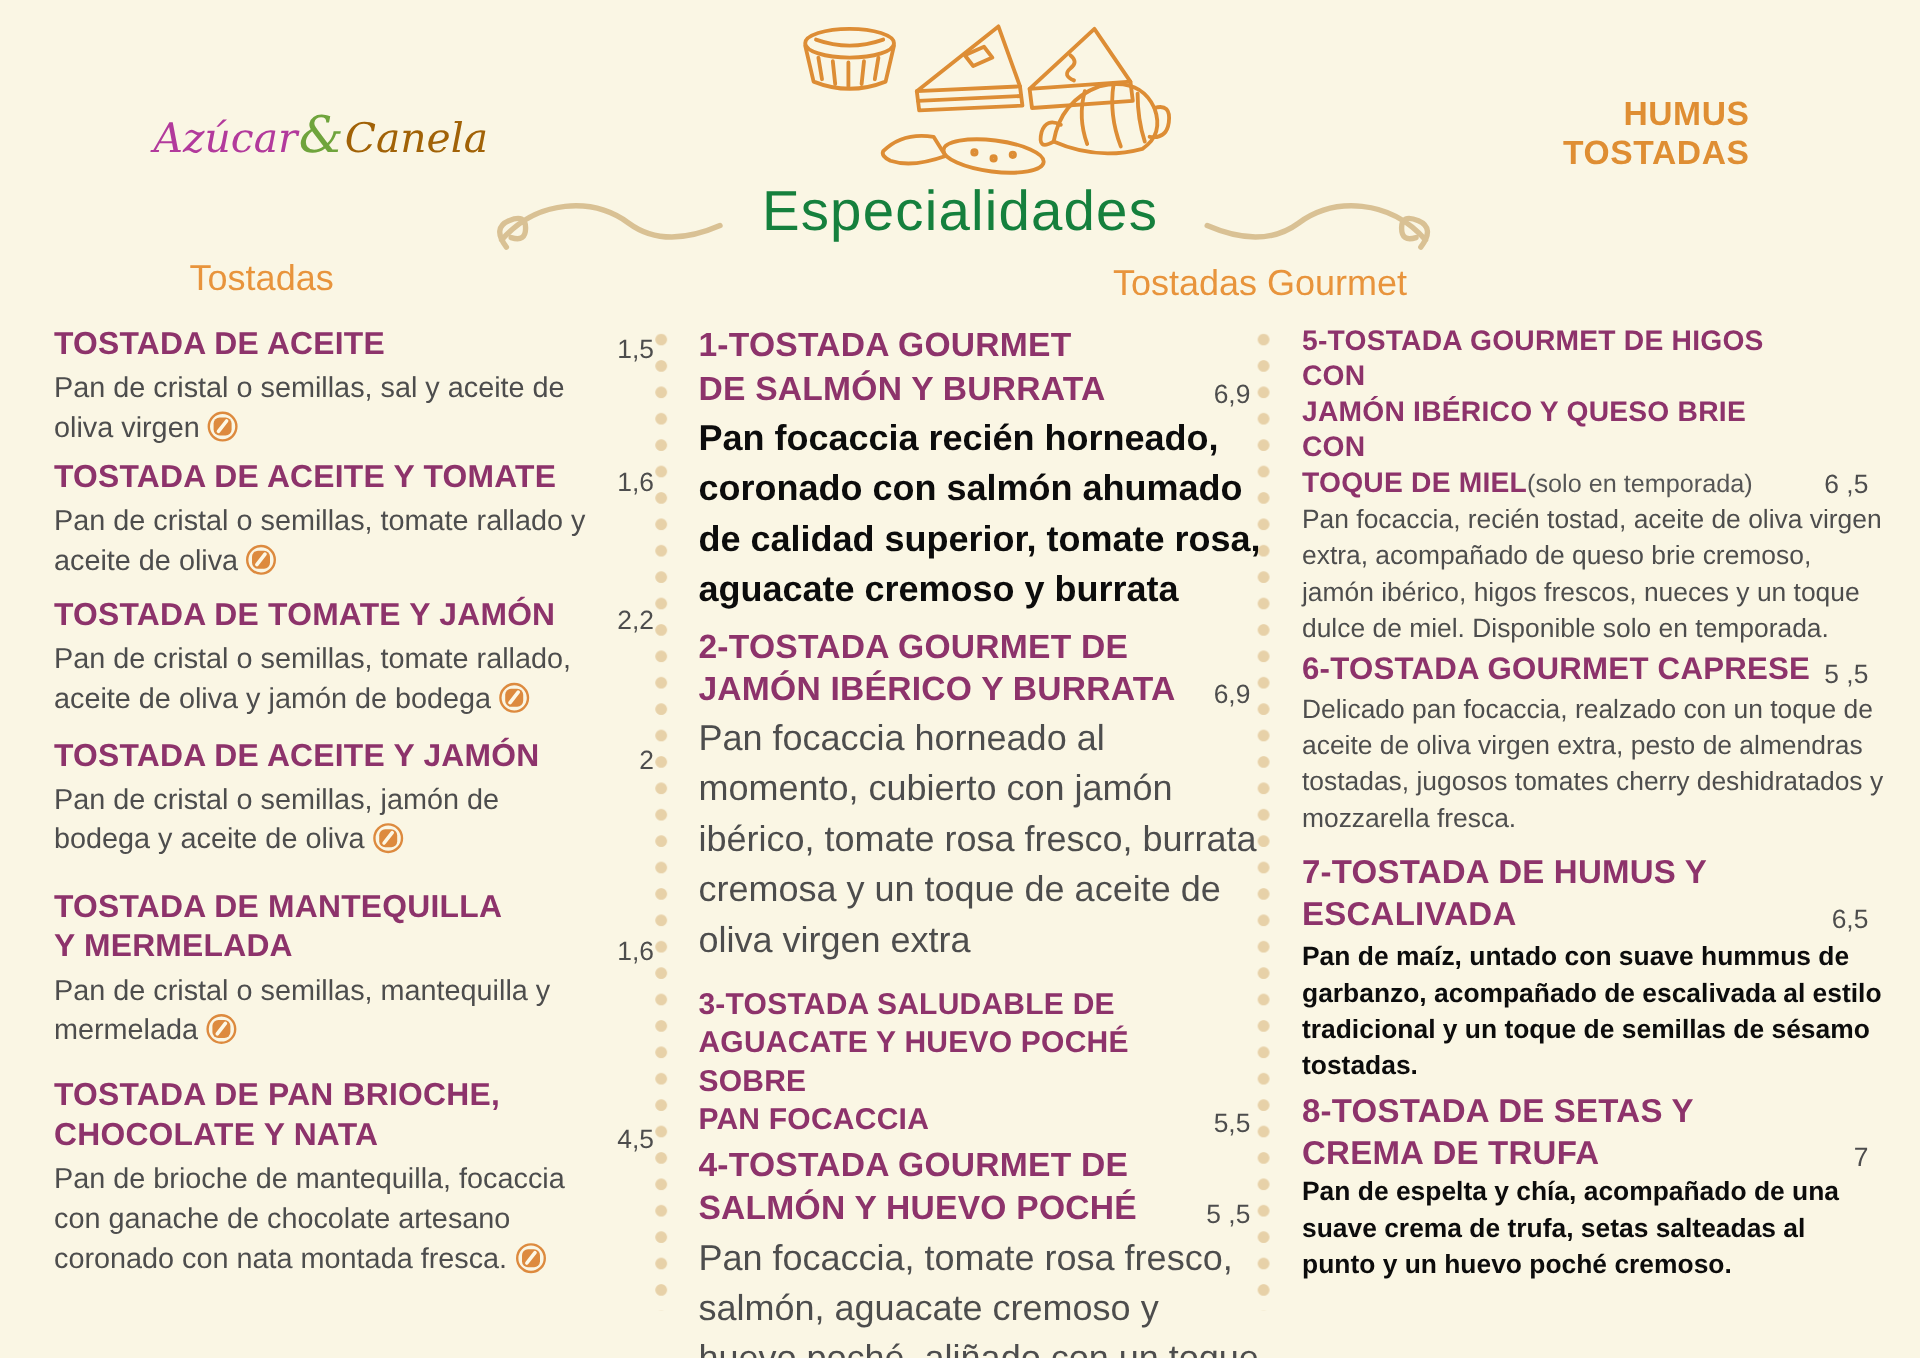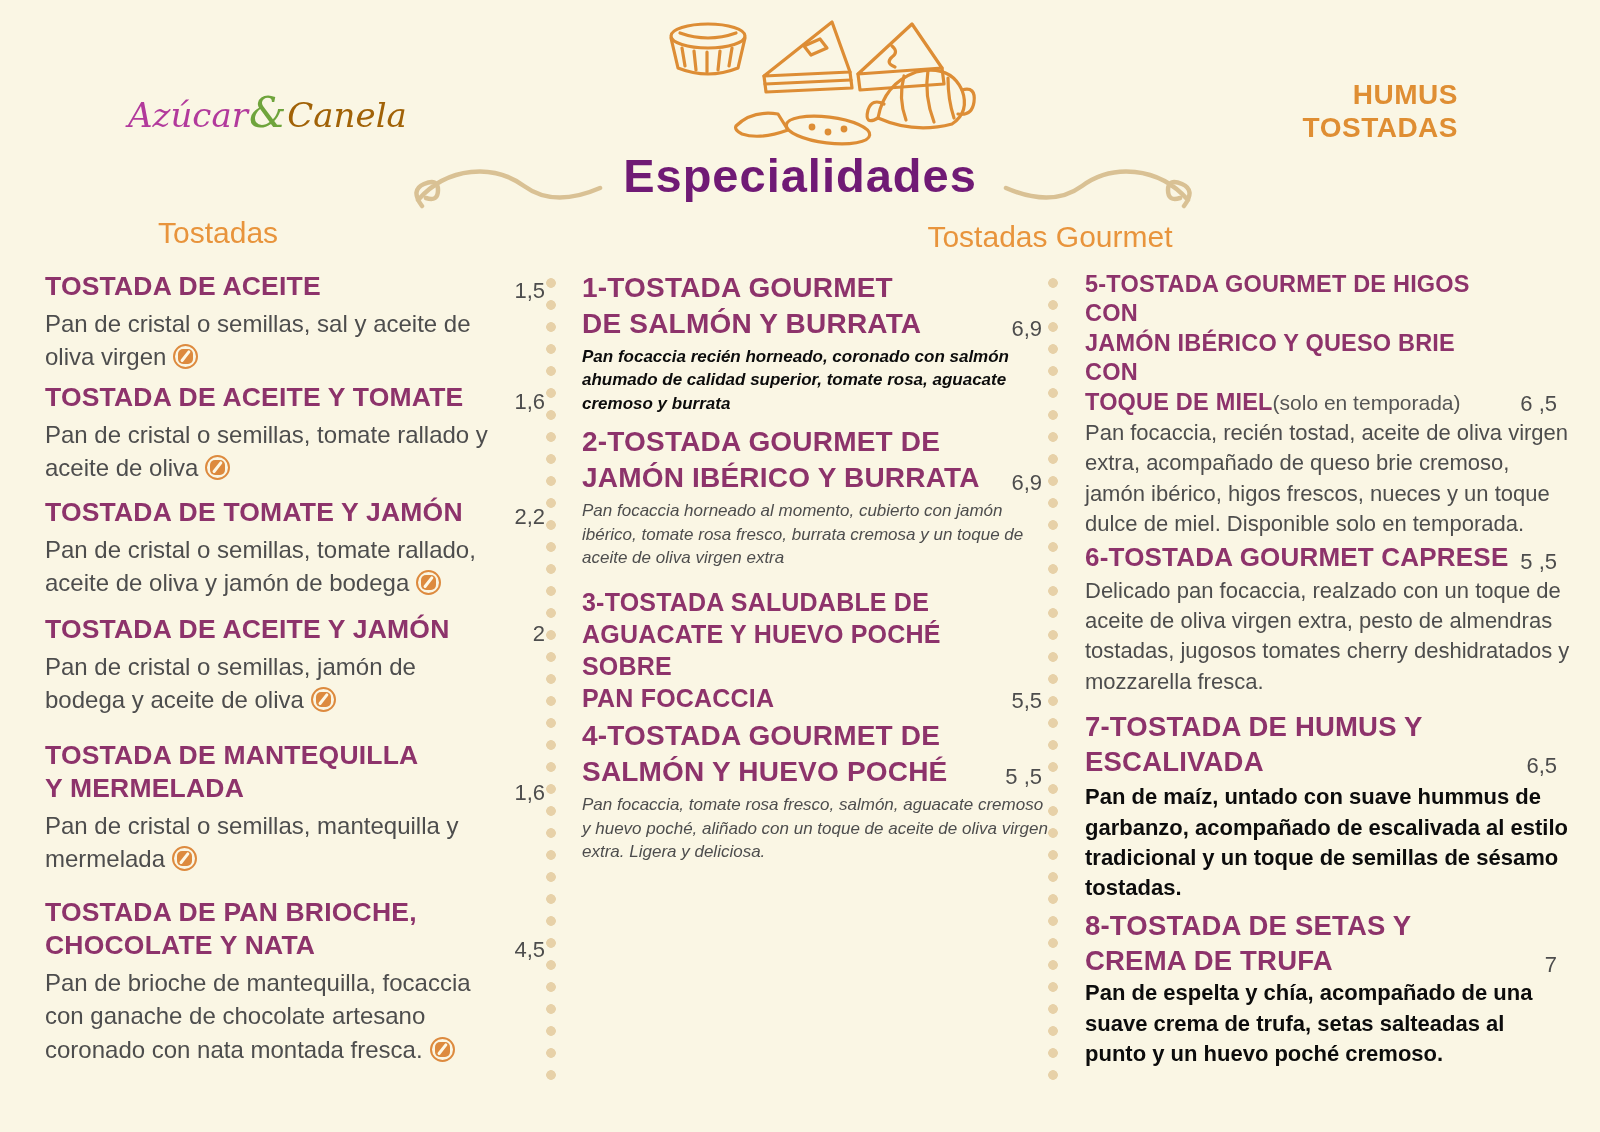--- a/index.html
+++ b/index.html
@@ -7,21 +7,21 @@
     position:relative;width:1600px;height:1132px;overflow:hidden;
     background:#faf6e4;font-family:"Liberation Sans",sans-serif;
   }
   
   .logo{position:absolute;left:128px;top:88px;font-family:"DejaVu Serif",serif;font-style:italic;white-space:nowrap;}
   .logo .w1{color:#b23a9c;font-size:34px;}
   .logo .amp{color:#6fa43c;font-size:42px;margin:0 1px;}
   .logo .w2{color:#a16207;font-size:34px;}
   .corner{position:absolute;top:78px;right:142px;text-align:right;color:#df8e33;font-weight:bold;font-size:28px;line-height:1.18;letter-spacing:0.5px;}
   .hero-art{position:absolute;left:652px;top:6px;}
-  .main-title{position:absolute;left:0;top:148px;width:100%;text-align:center;font-size:47px;color:#701a75;letter-spacing:1px;font-weight:700;}
+  .main-title{position:absolute;left:0;top:148px;width:100%;text-align:center;font-size:47px;color:#15803d;letter-spacing:1px;font-weight:400;}
   .swirl{position:absolute;top:156px;}
   .swirl.left{left:408px;}
   .swirl.right{left:998px;}
   
   .col-head{position:absolute;color:#e8943c;font-size:30px;font-weight:500;}
   #head-tostadas{left:158px;top:216px;}
   #head-gourmet{left:878px;top:220px;width:344px;text-align:center;}
   
   .divider{
     position:absolute;top:278px;width:10px;height:814px;
@@ -41,21 +41,21 @@
   #colC .ttl{font-size:28px;}
   #colC .ttl.sm{font-size:25px;}
   #colR .ttl{font-size:27.5px;}
   #colR .ttl.xs{font-size:23.5px;line-height:1.25;}
   #colR .ttl.md{font-size:26px;}
   .price{color:#4d4d4d;font-size:22px;padding-top:5px;white-space:nowrap;flex:none;}
   #colC .price{margin-right:10px;}
   #colR .price{margin-right:14px;}
   .desc{font-size:24px;color:#4d4d4d;line-height:1.38;margin:3px 0 0 0;}
   #colL .desc{max-width:455px;}
-  #colC .desc{font-size:17px;line-height:1.4;font-style:italic;}
+  #colC .desc{font-size:30px;line-height:1.4;}
   #colR .desc{font-size:22px;line-height:1.38;}
   .desc.bold{color:#0c0c0c;font-weight:bold;}
   .note{color:#555;font-size:21px;font-weight:400;white-space:nowrap;}
   
   .badge{display:inline-block;width:21px;height:21px;border:2px solid #dd8a3e;border-radius:50%;position:relative;vertical-align:-4px;margin-left:7px;}
   .badge::before{content:"";position:absolute;left:3px;top:3px;right:3px;bottom:3px;background:#dd8a3e;border-radius:5px;}
   .badge::after{content:"";position:absolute;left:9px;top:3px;width:2.5px;height:14px;background:#fdf8e6;transform:rotate(38deg);border-radius:2px;}
 </style>
 </head>
 <body>

